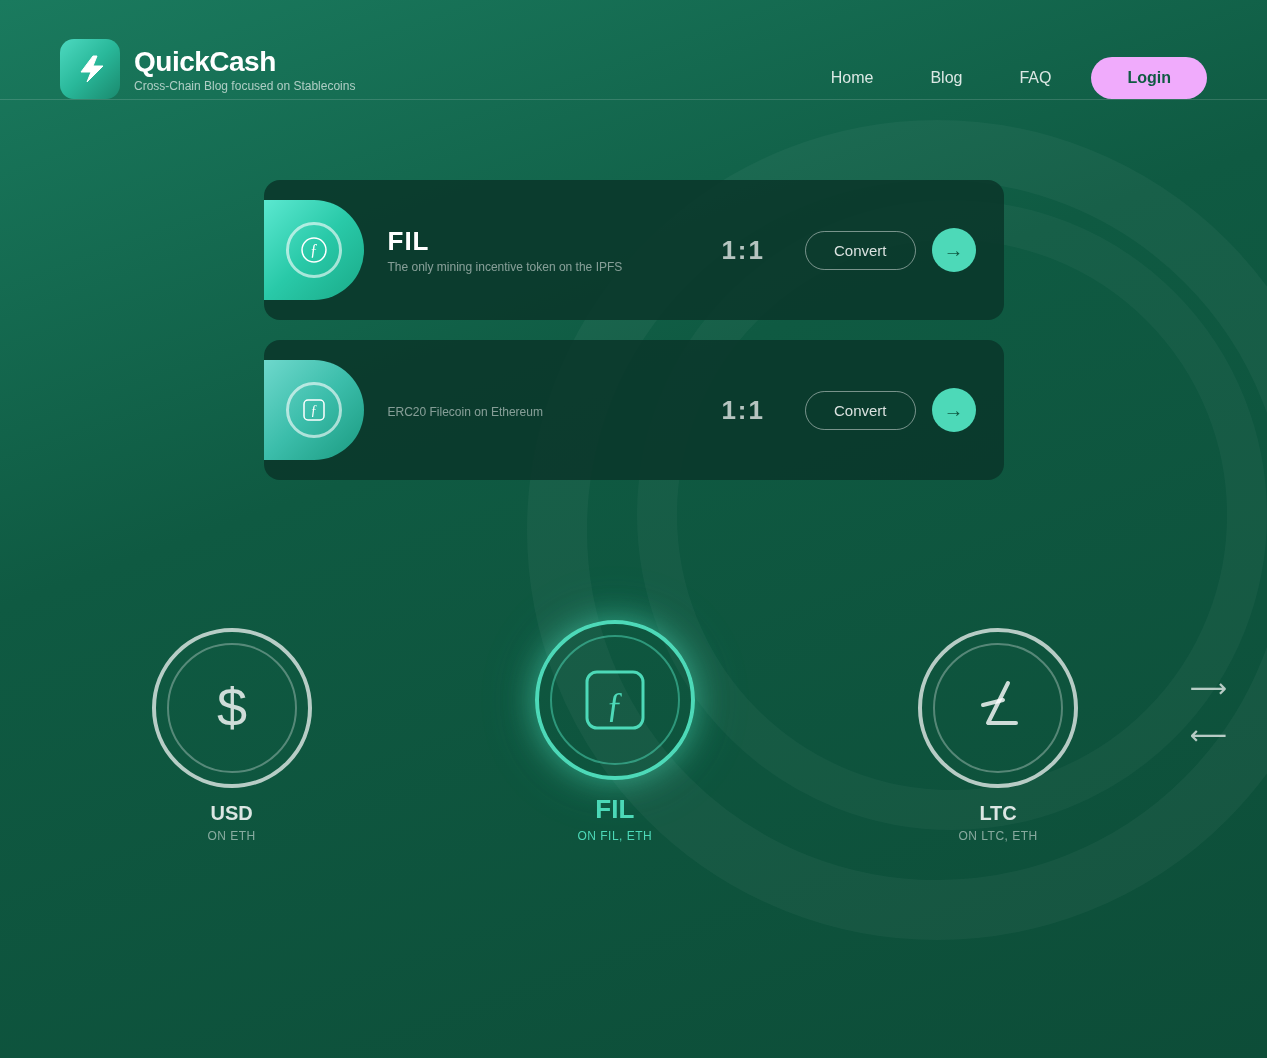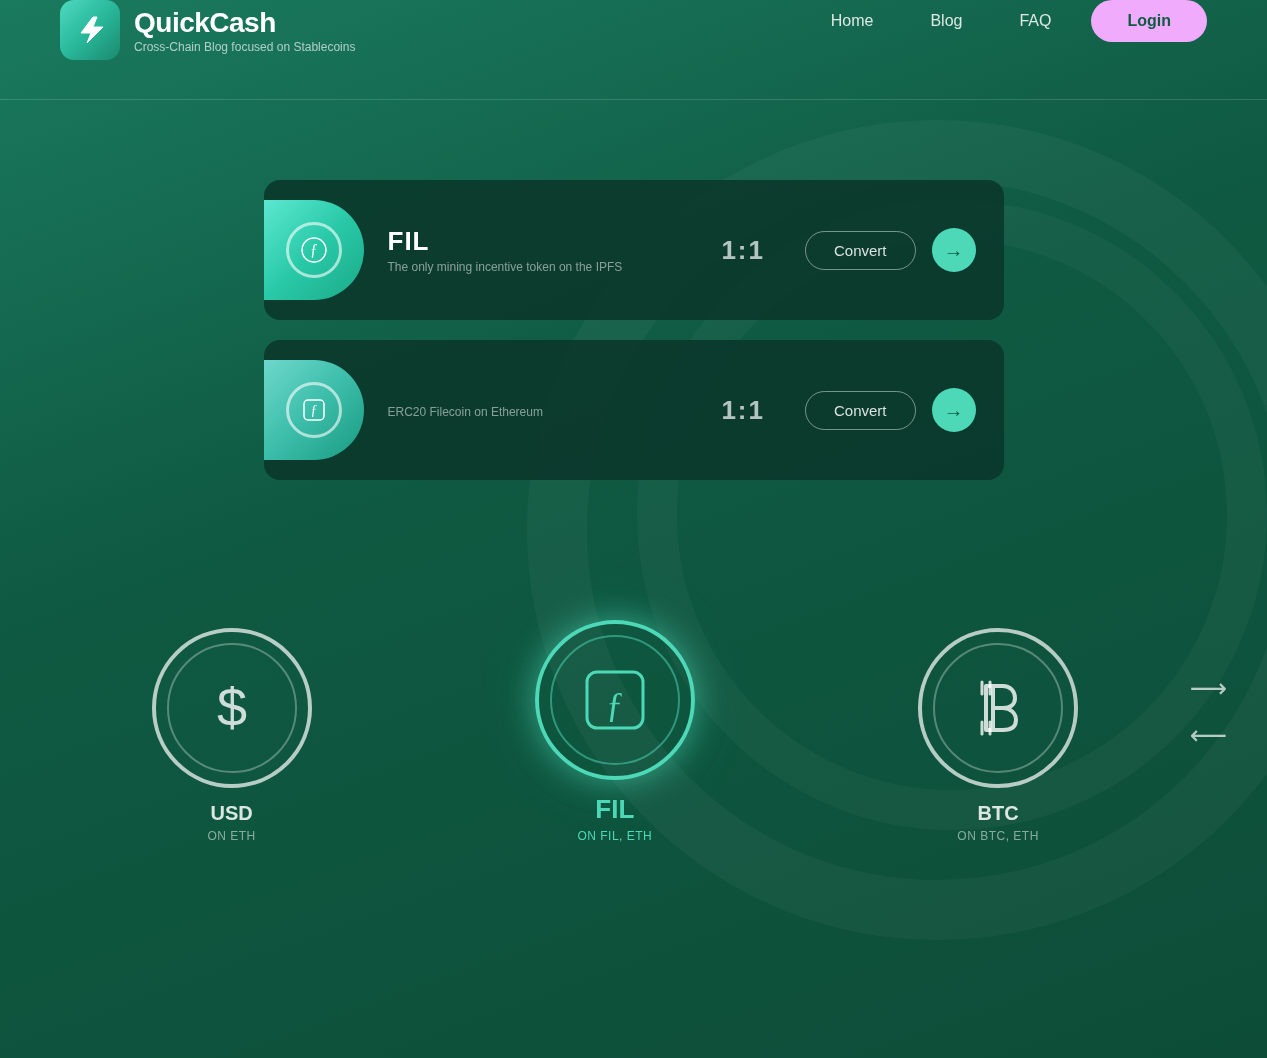--- a/index.html
+++ b/index.html
@@ -33,21 +33,21 @@
       width: 550px;
       height: 550px;
       border-radius: 50%;
       border: 40px solid rgba(255,255,255,0.035);
       pointer-events: none;
     }
 
     
     header {
       display: flex;
-      align-items: flex-start;
+      align-items: flex-end;
       padding: 0 60px;
       height: 100px;
       border-bottom: 1px solid rgba(255,255,255,0.15);
       position: relative;
       z-index: 10;
     }
     .logo-area {
       display: flex;
       align-items: center;
       gap: 14px;
@@ -403,37 +403,34 @@
           <svg class="coin-svg" viewBox="0 0 100 100" fill="none">
             <rect x="22" y="22" width="56" height="56" rx="10" stroke="#4dd9b8" stroke-width="3" fill="none"></rect>
             <text x="50" y="67" text-anchor="middle" fill="#4dd9b8" font-size="36" font-family="serif">ƒ</text>
           </svg>
         </div>
       </div>
       <div class="coin-symbol-text active">FIL</div>
       <div class="coin-subtext active">ON FIL, ETH</div>
     </div>
 
+
+
     <div class="coin-item">
       <div class="coin-circle">
         <div class="coin-inner">
           <svg class="coin-svg" viewBox="0 0 100 100" fill="none">
-            <path d="M38 28 L38 72 M38 28 L55 28 C62 28 67 33 67 40 C67 47 62 50 55 50 C62 50 68 55 68 62 C68 69 63 72 55 72 L38 72 M45 28 L45 72 M45 50 L57 50" stroke="rgba(255,255,255,0.8)" stroke-width="4" stroke-linecap="round" fill="none"></path>
-            <line x1="34" y1="24" x2="34" y2="36" stroke="rgba(255,255,255,0.8)" stroke-width="3" stroke-linecap="round"></line>
-            <line x1="42" y1="24" x2="42" y2="36" stroke="rgba(255,255,255,0.8)" stroke-width="3" stroke-linecap="round"></line>
-            <line x1="34" y1="64" x2="34" y2="76" stroke="rgba(255,255,255,0.8)" stroke-width="3" stroke-linecap="round"></line>
-            <line x1="42" y1="64" x2="42" y2="76" stroke="rgba(255,255,255,0.8)" stroke-width="3" stroke-linecap="round"></line>
+            <path d="M60 25 L40 65 L68 65" stroke="rgba(255,255,255,0.8)" stroke-width="4" stroke-linecap="round" stroke-linejoin="round" fill="none"></path>
+            <path d="M35 47 L55 42" stroke="rgba(255,255,255,0.8)" stroke-width="4" stroke-linecap="round" fill="none"></path>
           </svg>
         </div>
       </div>
-      <div class="coin-symbol-text">BTC</div>
-      <div class="coin-subtext">ON BTC, ETH</div>
-    </div>
-
-
+      <div class="coin-symbol-text">LTC</div>
+      <div class="coin-subtext">ON LTC, ETH</div>
+    </div>
 
     <div class="nav-arrows">
       <div class="nav-arrow-line" style="cursor:pointer; font-size:26px; color:rgba(255,255,255,0.7); letter-spacing:0;">⟶</div>
       <div class="nav-arrow-line" style="cursor:pointer; font-size:26px; color:rgba(255,255,255,0.7); letter-spacing:0; margin-top:8px;">⟵</div>
     </div>
 
   </div>
 </main>
 
 </body></html>

